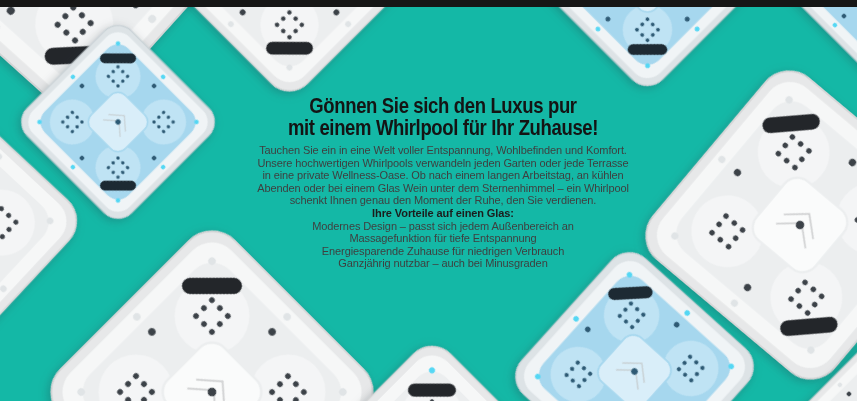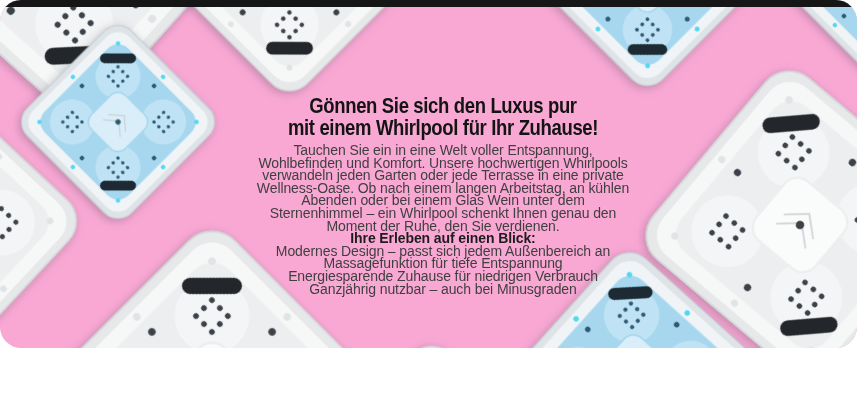--- a/index.html
+++ b/index.html
@@ -1,22 +1,21 @@
 <!DOCTYPE html>
 <html><head>
 <meta charset="utf-8">
 <style>
   html,body{margin:0;padding:0;background:#ffffff;}
   .scene{
     position:relative;
-    width:857px;height:348px;
+    width:857px;height:401px;
     overflow:hidden;
-    background:#f9a8d4;
+    background:#14b8a6;
     font-family:"Liberation Sans", sans-serif;
-    border-radius:21px;
   }
   .topbar{
     position:absolute;left:0;top:0;width:857px;height:7px;
     background:#161616;z-index:6;
   }
   
   .tub{
     position:absolute;z-index:1;
     filter:drop-shadow(0 3px 5px rgba(40,50,60,.28));
   }
@@ -40,21 +39,21 @@
   }
   .headline{
     margin:0 0 5px 0;
     font-size:21.5px;line-height:22px;font-weight:bold;
     letter-spacing:-0.4px;color:#141414;white-space:nowrap;
     transform:scaleX(.86);transform-origin:50% 50%;
   }
   .headline span{display:block;}
   .copy p,.copy ul,.copy li{
     margin:0;padding:0;list-style:none;
-    font-size:14px;line-height:12.6px;letter-spacing:-0.1px;
+    font-size:11px;line-height:12.6px;letter-spacing:-0.1px;
   }
   .strong{font-weight:bold;color:#1c1c1c;}
 </style>
 </head>
 <body>
 
 <svg width="0" height="0" style="position:absolute" aria-hidden="true">
   <defs>
     <g id="jetgrid" fill="var(--jet,#3c4248)">
       <circle cx="-9" cy="-9" r="2.3"></circle>
@@ -160,21 +159,21 @@
   </div>
 
   <div class="topbar"></div>
 
   <div class="copy">
     <h1 class="headline">
       <span>Gönnen Sie sich den Luxus pur</span>
       <span>mit einem Whirlpool für Ihr Zuhause!</span>
     </h1>
     <p>Tauchen Sie ein in eine Welt voller Entspannung, Wohlbefinden und Komfort. Unsere hochwertigen Whirlpools verwandeln jeden Garten oder jede Terrasse in eine private Wellness-Oase. Ob nach einem langen Arbeitstag, an kühlen Abenden oder bei einem Glas Wein unter dem Sternenhimmel – ein Whirlpool schenkt Ihnen genau den Moment der Ruhe, den Sie verdienen.</p>
-    <p class="strong">Ihre Erleben auf einen Blick:</p>
+    <p class="strong">Ihre Vorteile auf einen Glas:</p>
     <ul>
       <li>Modernes Design – passt sich jedem Außenbereich an</li>
       <li>Massagefunktion für tiefe Entspannung</li>
       <li>Energiesparende Zuhause für niedrigen Verbrauch</li>
       <li>Ganzjährig nutzbar – auch bei Minusgraden</li>
     </ul>
   </div>
 
 </div>
 

